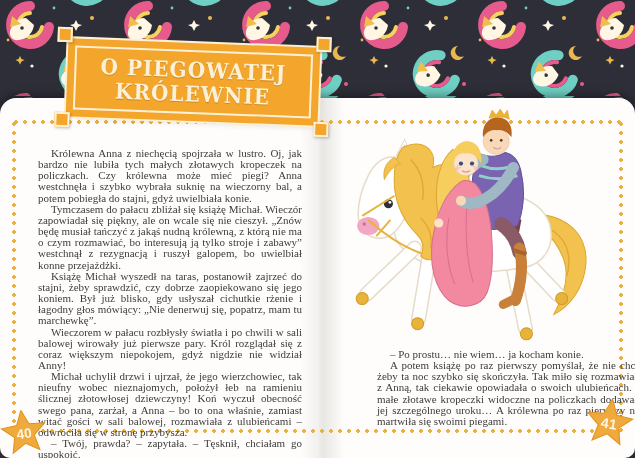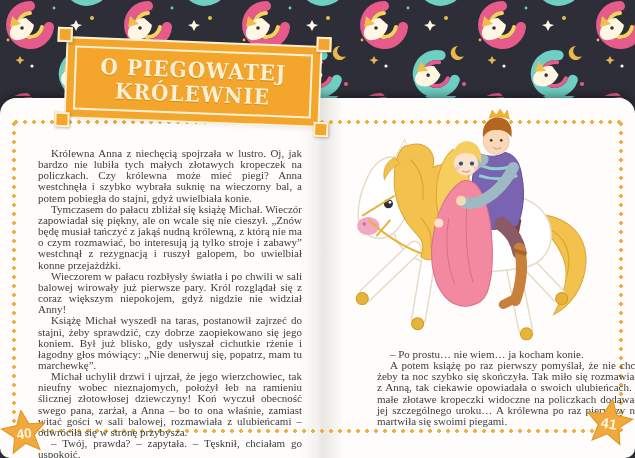--- a/index.html
+++ b/index.html
@@ -111,22 +111,22 @@
     <span class="tab tab-tr"></span>
     <span class="tab tab-bl"></span>
     <span class="tab tab-br"></span>
     <span class="banner-line">O PIEGOWATEJ</span>
     <span class="banner-line">KRÓLEWNIE</span>
   </div>
 
   <div class="page-text left-text">
     <p>Królewna Anna z niechęcią spojrzała w lustro. Oj, jak bardzo nie lubiła tych małych złotawych kropeczek na policzkach. Czy królewna może mieć piegi? Anna westchnęła i szybko wybrała suknię na wieczorny bal, a potem pobiegła do stajni, gdyż uwielbiała konie.</p>
     <p>Tymczasem do pałacu zbliżał się książę Michał. Wieczór zapowiadał się piękny, ale on wcale się nie cieszył. „Znów będę musiał tańczyć z jakąś nudną królewną, z którą nie ma o czym rozmawiać, bo interesują ją tylko stroje i zabawy” westchnął z rezygnacją i ruszył galopem, bo uwielbiał konne przejażdżki.</p>
+    <p>Książę Michał wyszedł na taras, postanowił zajrzeć do stajni, żeby sprawdzić, czy dobrze zaopiekowano się jego koniem. Był już blisko, gdy usłyszał cichutkie rżenie i łagodny głos mówiący: „Nie denerwuj się, popatrz, mam tu marchewkę”.</p>
     <p>Wieczorem w pałacu rozbłysły światła i po chwili w sali balowej wirowały już pierwsze pary. Król rozglądał się z coraz większym niepokojem, gdyż nigdzie nie widział Anny!</p>
-    <p>Książę Michał wyszedł na taras, postanowił zajrzeć do stajni, żeby sprawdzić, czy dobrze zaopiekowano się jego koniem. Był już blisko, gdy usłyszał cichutkie rżenie i łagodny głos mówiący: „Nie denerwuj się, popatrz, mam tu marchewkę”.</p>
     <p>Michał uchylił drzwi i ujrzał, że jego wierzchowiec, tak nieufny wobec nieznajomych, położył łeb na ramieniu ślicznej złotowłosej dziewczyny! Koń wyczuł obecność swego pana, zarżał, a Anna – bo to ona właśnie, zamiast witać gości w sali balowej, rozmawiała z ulubieńcami – odwróciła się w stronę przybysza.</p>
     <p>– Twój, prawda? – zapytała. – Tęsknił, chciałam go uspokoić.</p>
   </div>
 
   <svg class="illustration" viewBox="0 0 270 240">
 
     <path d="M206,106 C238,110 254,130 252,156 C250,180 236,198 220,206 C231,186 236,168 230,151 C224,136 215,124 202,118 Z" fill="#F2C14E" stroke="#DCA62F" stroke-width="1"></path>
     <path d="M214,120 C232,128 239,146 233,168" fill="none" stroke="#DCA62F" stroke-width="1.2"></path>
 
     <path d="M188,148 L224,186" stroke="#E6DCC8" stroke-width="15" stroke-linecap="round"></path>

